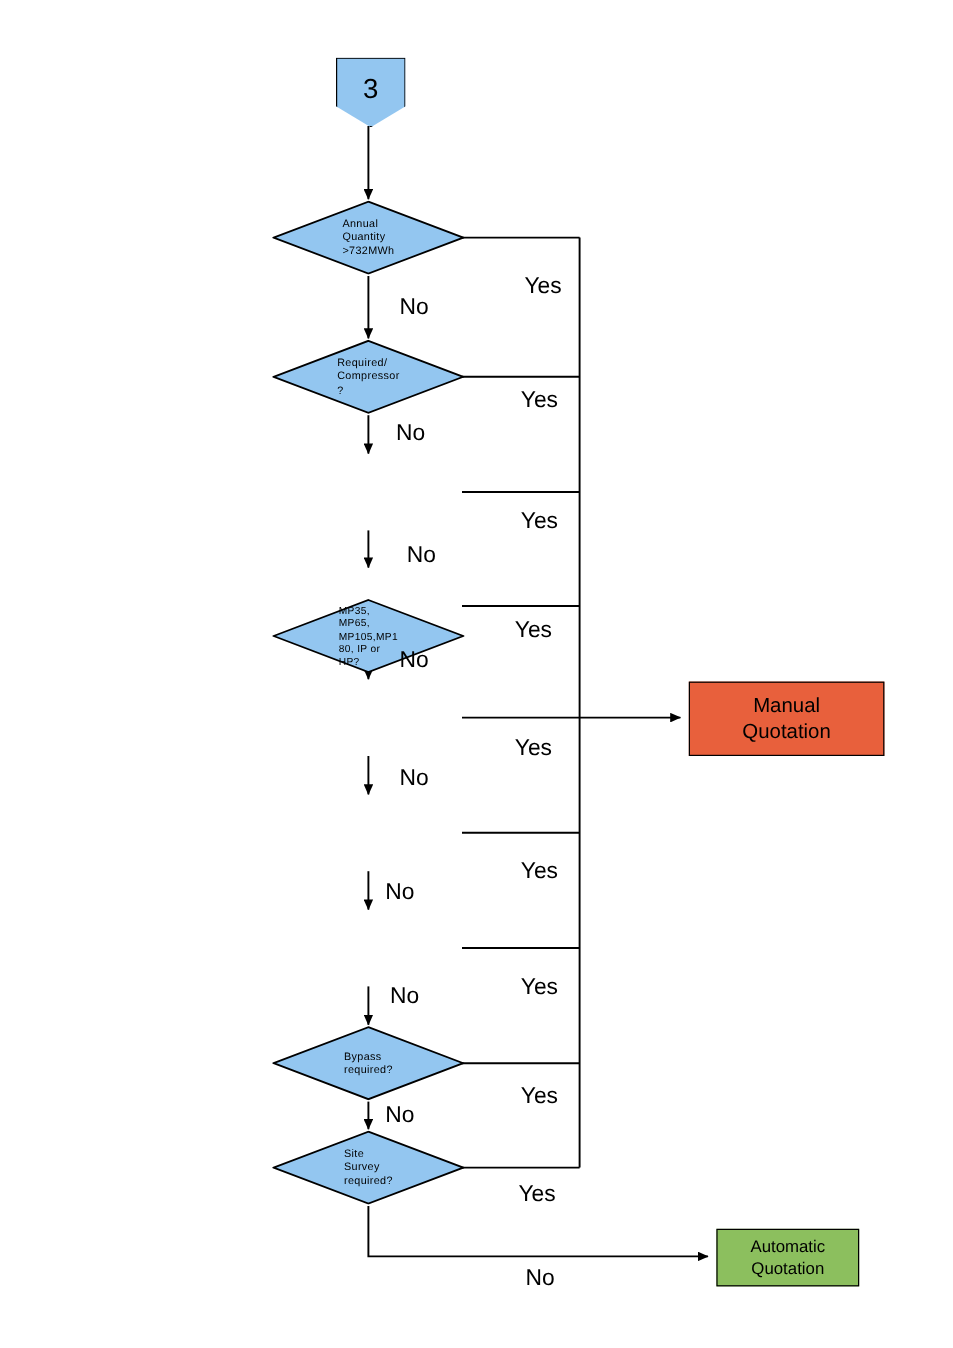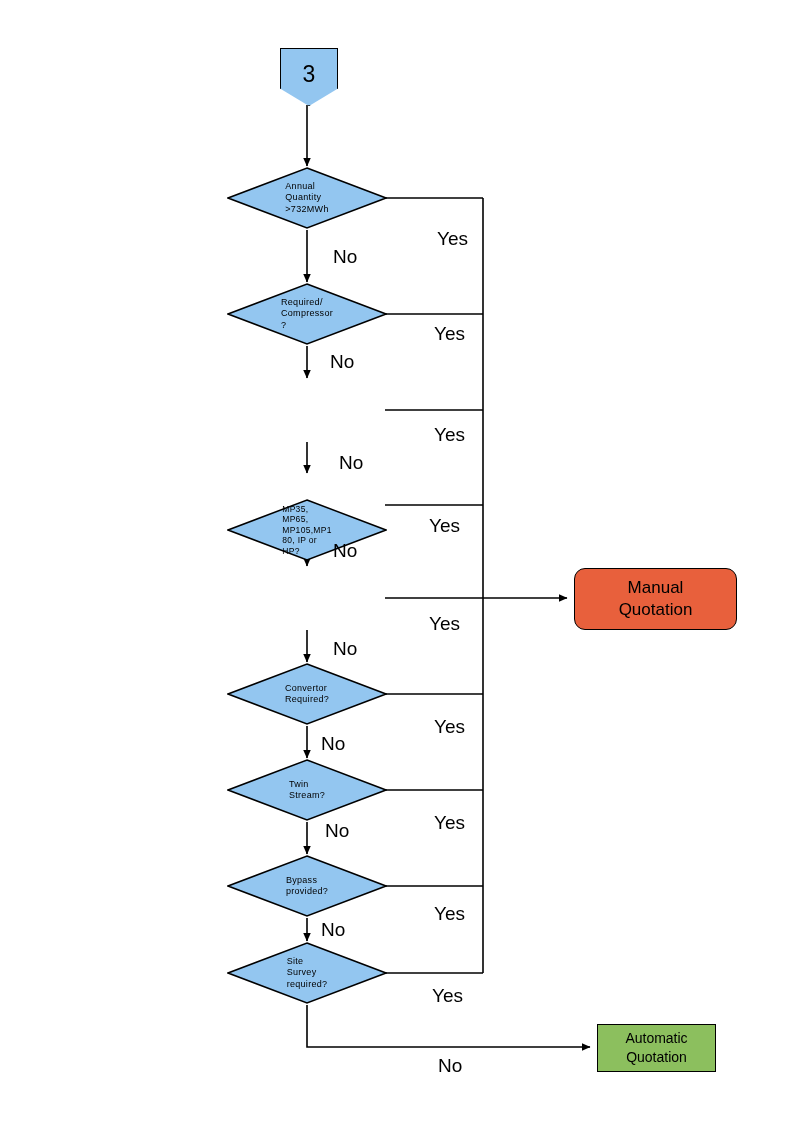--- a/index.html
+++ b/index.html
@@ -176,54 +176,40 @@
       <polygon points="80,1 159,31 80,61 1,31" fill="#93C6F0" stroke="#000000" stroke-width="1.5"></polygon>
     </svg>
     <div class="dlabel" style="font-size:8.5px; line-height:10.5px;">MP35,
 MP65,
 MP105,MP1
 80, IP or
 HP?</div>
   </div>
 
 
-  <div class="diamond" style="left:227px; top:663px; width:160px; height:62px;">
-    <svg class="dshape" viewBox="0 0 160 62" preserveAspectRatio="none">
-      <polygon points="80,1 159,31 80,61 1,31" fill="#93C6F0" stroke="#000000" stroke-width="1.5"></polygon>
-    </svg>
-    <div class="dlabel">Convertor
-Required?</div>
-  </div>
-
-  <div class="diamond" style="left:227px; top:759px; width:160px; height:62px;">
-    <svg class="dshape" viewBox="0 0 160 62" preserveAspectRatio="none">
-      <polygon points="80,1 159,31 80,61 1,31" fill="#93C6F0" stroke="#000000" stroke-width="1.5"></polygon>
-    </svg>
-    <div class="dlabel">Twin
-Stream?</div>
-  </div>
+
 
   <div class="diamond" style="left:227px; top:855px; width:160px; height:62px;">
     <svg class="dshape" viewBox="0 0 160 62" preserveAspectRatio="none">
       <polygon points="80,1 159,31 80,61 1,31" fill="#93C6F0" stroke="#000000" stroke-width="1.5"></polygon>
     </svg>
     <div class="dlabel">Bypass
-provided?</div>
+required?</div>
   </div>
 
   <div class="diamond" style="left:227px; top:942px; width:160px; height:62px;text-decoration:underline;">
     <svg class="dshape" viewBox="0 0 160 62" preserveAspectRatio="none">
       <polygon points="80,1 159,31 80,61 1,31" fill="#93C6F0" stroke="#000000" stroke-width="1.5"></polygon>
     </svg>
     <div class="dlabel">Site
 Survey
 required?</div>
   </div>
 
-  <div class="procbox manual" style="left:574px; top:568px; width:163px; height:62px; background:#E8603C;border-radius:11px;">
+  <div class="procbox manual" style="left:574px; top:568px; width:163px; height:62px; background:#E8603C;">
     <span>Manual
 Quotation</span>
   </div>
 
   <div class="procbox automatic" style="left:597px; top:1024px; width:119px; height:48px; background:#8CBF5E;">
     <span>Automatic
 Quotation</span>
   </div>
 
   <div class="edgelabel" style="left:333px; top:247px;">No</div>

